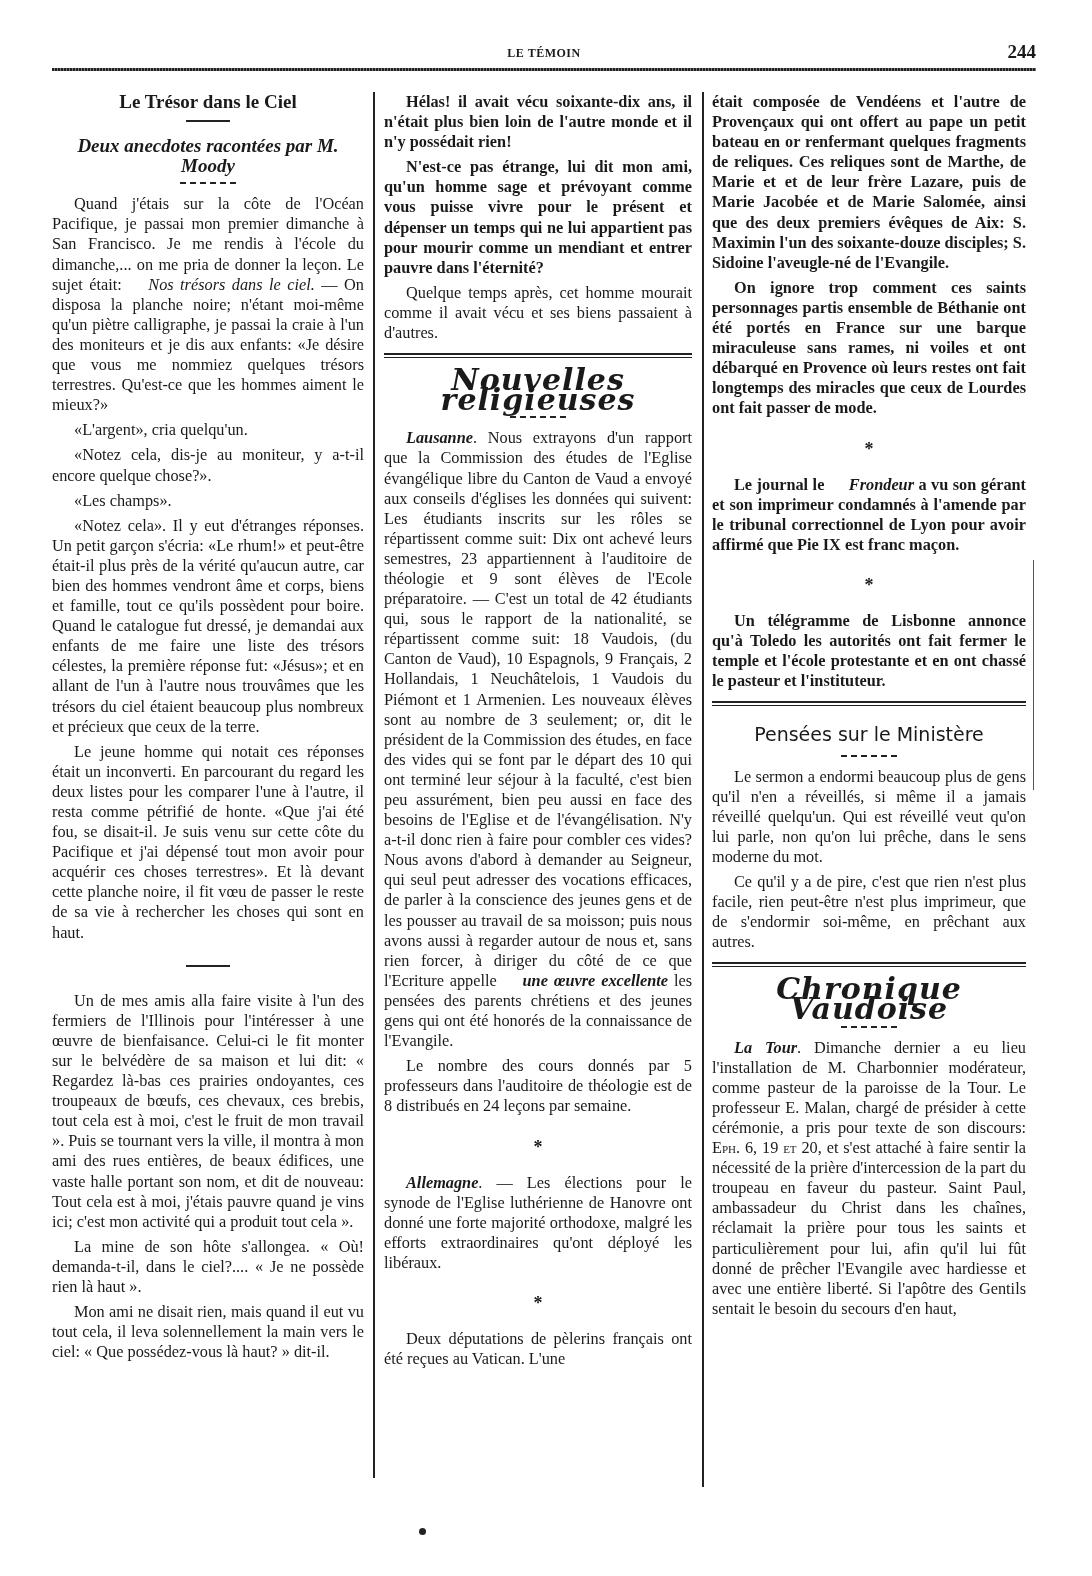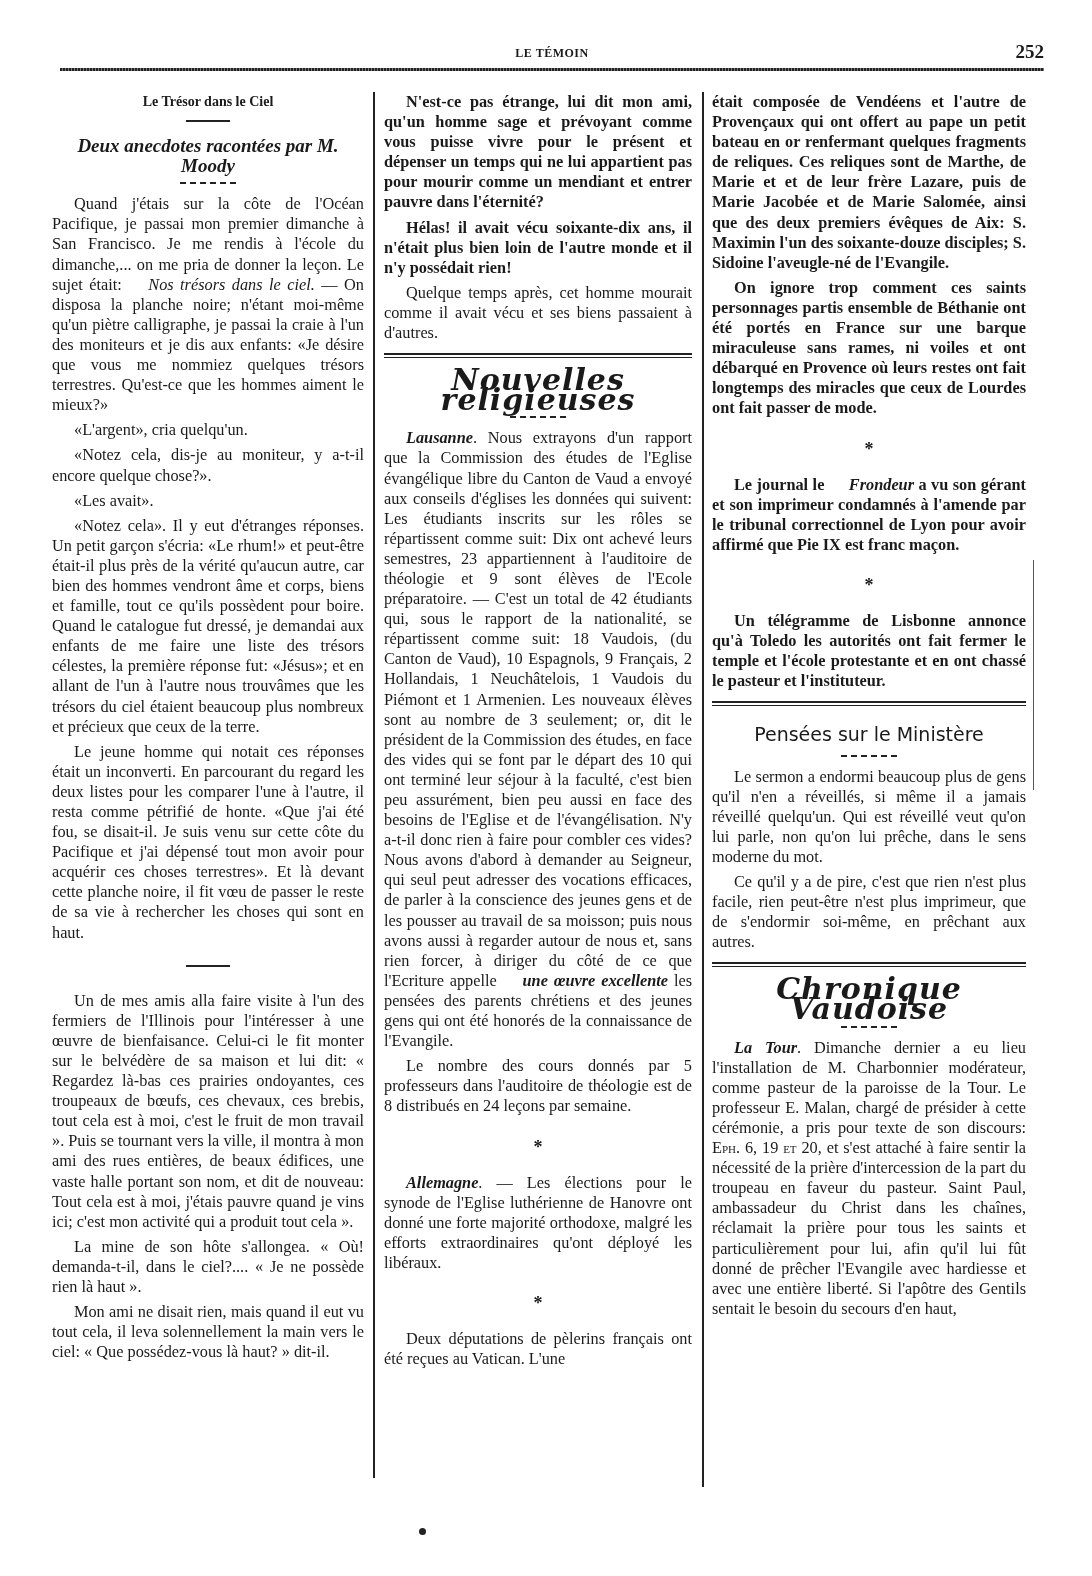--- a/index.html
+++ b/index.html
@@ -1,20 +1,20 @@
 <!DOCTYPE html>
 <html><head>
 <meta charset="utf-8">
 <style>
   html, body { margin: 0; padding: 0; background: #ffffff; }
   body {
     width: 1092px; height: 1576px; position: relative; overflow: hidden;
     font-family: "DejaVu Serif", serif; color: #1a1a1a;
   }
-  .header { position: absolute; left: 60px; top: 28px; width: 984px; height: 40px; }
+  .header { position: absolute; left: 52px; top: 28px; width: 984px; height: 40px; }
   .running-title {
     position: absolute; left: 0; right: 0; top: 18px; text-align: center;
     font-family: "Liberation Serif", serif; font-weight: bold; font-size: 12px; letter-spacing: 0.5px;
   }
   .page-number {
     position: absolute; right: 0; top: 13px; font-family: "Liberation Serif", serif;
     font-weight: bold; font-size: 19px;
   }
   .header-rule {
     position: absolute; left: 0; right: 0; top: 40px; height: 3px;
@@ -26,21 +26,21 @@
   }
   .col p { margin: 0 0 5px 0; text-indent: 22px; }
   .col-1 { left: 52px; width: 312px; }
   .col-2 { left: 384px; width: 308px; }
   .col-3 { left: 712px; width: 314px; }
   .vrule { position: absolute; width: 2px; background: #222; }
   .vr1 { left: 373px; top: 92px; height: 1386px; }
   .vr2 { left: 702px; top: 92px; height: 1395px; }
   .vr3 { left: 1033px; top: 560px; height: 230px; width: 1px; background:#555;}
   .article-title {
-    text-align: center; font-weight: bold; font-size: 14px; margin: 0 0 8px 0; text-indent: 0;
+    text-align: center; font-weight: bold; font-size: 19px; margin: 0 0 8px 0; text-indent: 0;
   }
   .subtitle { text-align: center; font-style: italic; font-weight: bold; font-size: 19px; margin: 14px 0 0 0; }
   .short-rule { width: 44px; margin: 6px auto 10px; border-top: 2px solid #222; }
   .short-rule.double { width: 56px; border-top: 2px dashed #222; }
   .sep-rule { border-top: 2px solid #222; border-bottom: 1px solid #222; height: 2px; margin: 10px 0 12px; }
   .blackletter {
     text-align: center; font-family: "DejaVu Serif", serif; font-weight: bold;
     font-size: 30px; letter-spacing: 1px; margin: 8px 0 4px 0; font-style: italic;
   }
   .section-sans {
@@ -51,48 +51,48 @@
   .bold { font-weight: bold; }
   .it { font-style: italic; margin-left: 20px; }
   .sc { font-variant: small-caps; }
   .dot { position: absolute; left: 419px; top: 1528px; width: 7px; height: 7px; border-radius: 50%; background:#222; }
 </style>
 </head>
 <body>
 
 <div class="header">
   <div class="running-title">LE TÉMOIN</div>
-  <div class="page-number">252</div>
+  <div class="page-number">244</div>
   <div class="header-rule"></div>
 </div>
 
 <div class="vrule vr1"></div>
 <div class="vrule vr2"></div>
 <div class="vrule vr3"></div>
 
 <div class="col col-1">
   <div class="article-title">Le Trésor dans le Ciel</div>
   <div class="short-rule"></div>
   <div class="subtitle">Deux anecdotes racontées par M. Moody</div>
   <div class="short-rule double"></div>
   <p><span>Quand j'étais sur la côte de l'Océan Pacifique, je passai mon premier dimanche à San Francisco. Je me rendis à l'école du dimanche,... on me pria de donner la leçon. Le sujet était:</span> <span class="it">Nos trésors dans le ciel.</span><span> — On disposa la planche noire; n'étant moi-même qu'un piètre calligraphe, je passai la craie à l'un des moniteurs et je dis aux enfants: </span><span>«Je désire que vous me nommiez quelques trésors terrestres. Qu'est-ce que les hommes aiment le mieux?»</span></p>
   <p>«L'argent», cria quelqu'un.</p>
   <p>«Notez cela, dis-je au moniteur, y a-t-il encore quelque chose?».</p>
-  <p>«Les avait».</p>
+  <p>«Les champs».</p>
   <p>«Notez cela». Il y eut d'étranges réponses. Un petit garçon s'écria: «Le rhum!» et peut-être était-il plus près de la vérité qu'aucun autre, car bien des hommes vendront âme et corps, biens et famille, tout ce qu'ils possèdent pour boire. Quand le catalogue fut dressé, je demandai aux enfants de me faire une liste des trésors célestes, la première réponse fut: «Jésus»; et en allant de l'un à l'autre nous trouvâmes que les trésors du ciel étaient beaucoup plus nombreux et précieux que ceux de la terre.</p>
   <p>Le jeune homme qui notait ces réponses était un inconverti. En parcourant du regard les deux listes pour les comparer l'une à l'autre, il resta comme pétrifié de honte. «Que j'ai été fou, se disait-il. Je suis venu sur cette côte du Pacifique et j'ai dépensé tout mon avoir pour acquérir ces choses terrestres». Et là devant cette planche noire, il fit vœu de passer le reste de sa vie à rechercher les choses qui sont en haut.</p>
   <div class="short-rule" style="margin:22px auto 24px;"></div>
   <p>Un de mes amis alla faire visite à l'un des fermiers de l'Illinois pour l'intéresser à une œuvre de bienfaisance. Celui-ci le fit monter sur le belvédère de sa maison et lui dit: « Regardez là-bas ces prairies ondoyantes, ces troupeaux de bœufs, ces chevaux, ces brebis, tout cela est à moi, c'est le fruit de mon travail ». Puis se tournant vers la ville, il montra à mon ami des rues entières, de beaux édifices, une vaste halle portant son nom, et dit de nouveau: Tout cela est à moi, j'étais pauvre quand je vins ici; c'est mon activité qui a produit tout cela ».</p>
   <p>La mine de son hôte s'allongea. « Où! demanda-t-il, dans le ciel?.... « Je ne possède rien là haut ».</p>
   <p>Mon ami ne disait rien, mais quand il eut vu tout cela, il leva solennellement la main vers le ciel: « Que possédez-vous là haut? » dit-il.</p>
 </div>
 
 <div class="col col-2">
+  <p class="bold">Hélas! il avait vécu soixante-dix ans, il n'était plus bien loin de l'autre monde et il n'y possédait rien!</p>
   <p class="bold">N'est-ce pas étrange, lui dit mon ami, qu'un homme sage et prévoyant comme vous puisse vivre pour le présent et dépenser un temps qui ne lui appartient pas pour mourir comme un mendiant et entrer pauvre dans l'éternité?</p>
-  <p class="bold">Hélas! il avait vécu soixante-dix ans, il n'était plus bien loin de l'autre monde et il n'y possédait rien!</p>
   <p>Quelque temps après, cet homme mourait comme il avait vécu et ses biens passaient à d'autres.</p>
   <div class="sep-rule"></div>
   <div class="blackletter">Nouvelles religieuses</div>
   <div class="short-rule double"></div>
   <p><span class="place">Lausanne</span><span>. Nous extrayons d'un rapport que la Commission des études de l'Eglise évangélique libre du Canton de Vaud a envoyé aux conseils d'églises les données qui suivent: Les étudiants inscrits sur les rôles se répartissent comme suit: Dix ont achevé leurs semestres, 23 appartiennent à l'auditoire de théologie et 9 sont élèves de l'Ecole préparatoire. — C'est un total de 42 étudiants qui, sous le rapport de la nationalité, se répartissent comme suit: 18 Vaudois, (du Canton de Vaud), 10 Espagnols, 9 Français, 2 Hollandais, 1 Neuchâtelois, 1 Vaudois du Piémont et 1 Armenien. Les nouveaux élèves sont au nombre de 3 seulement; or, dit le président de la Commission des études, en face des vides qui se font par le départ des 10 qui ont terminé leur séjour à la faculté, c'est bien peu assurément, bien peu aussi en face des besoins de l'Eglise et de l'évangélisation. N'y a-t-il donc rien à faire pour combler ces vides? Nous avons d'abord à demander au Seigneur, qui seul peut adresser des vocations efficaces, de parler à la conscience des jeunes gens et de les pousser au travail de sa moisson; puis nous avons aussi à regarder autour de nous et, sans rien forcer, à diriger du côté de ce que l'Ecriture appelle </span><span class="it bold">une œuvre excellente</span><span> les pensées des parents chrétiens et des jeunes gens qui ont été honorés de la connaissance de l'Evangile.</span></p>
   <p>Le nombre des cours donnés par 5 professeurs dans l'auditoire de théologie est de 8 distribués en 24 leçons par semaine.</p>
   <div class="asterisk">*</div>
   <p><span class="place">Allemagne</span><span>. — Les élections pour le synode de l'Eglise luthérienne de Hanovre ont donné une forte majorité orthodoxe, malgré les efforts extraordinaires qu'ont déployé les libéraux.</span></p>
   <div class="asterisk">*</div>
   <p>Deux députations de pèlerins français ont été reçues au Vatican. L'une</p>

